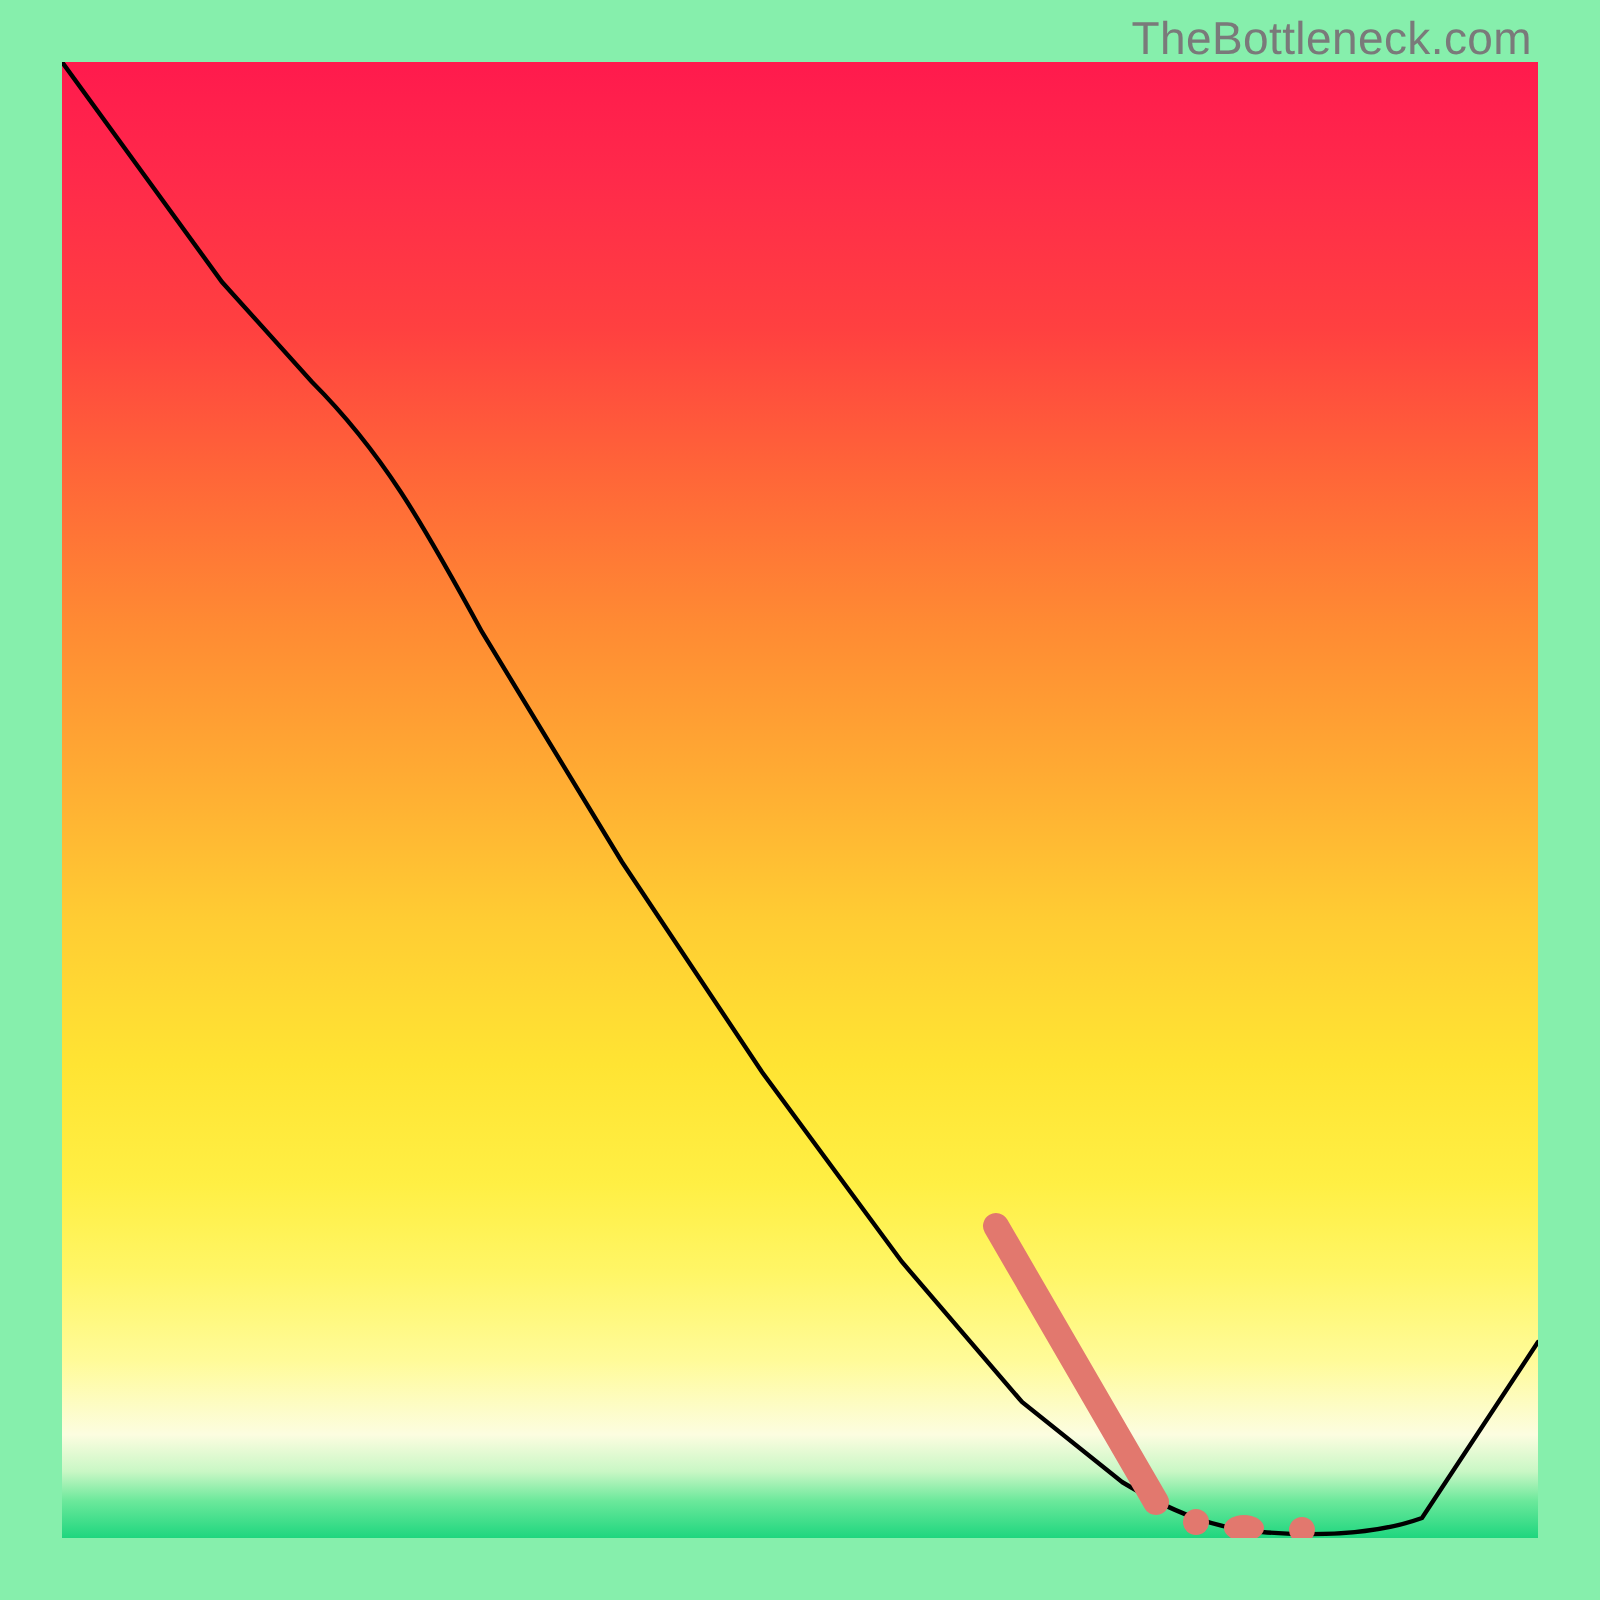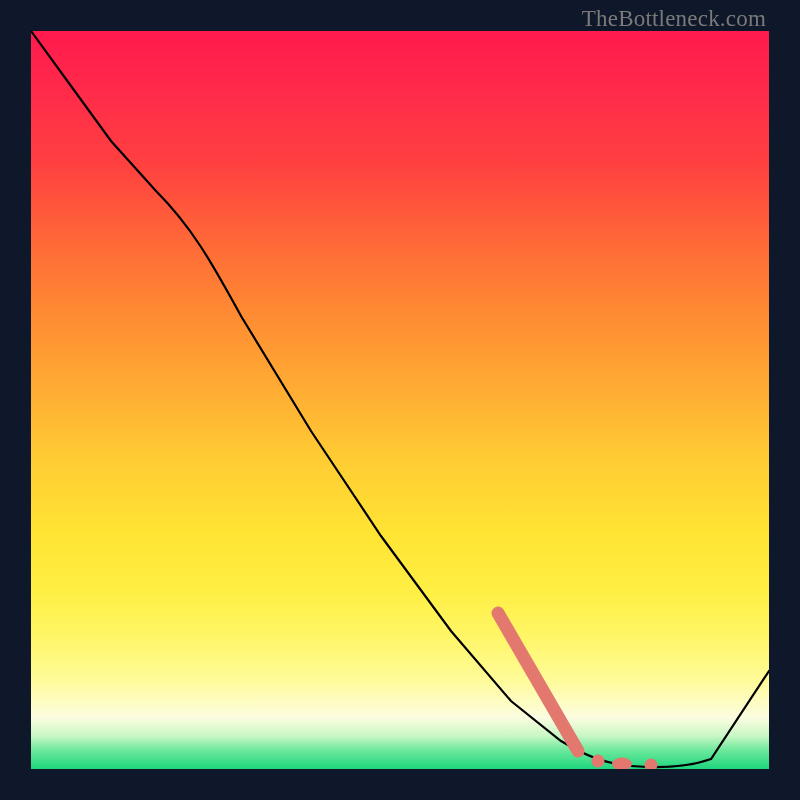--- a/index.html
+++ b/index.html
@@ -10,22 +10,21 @@
     background: #000;
     overflow: hidden;
     font-family: Arial, Helvetica, sans-serif;
   }
   .frame {
     position: absolute;
     left: 0;
     top: 0;
     width: 800px;
     height: 800px;
-    background: #0f172a;
-    font-family: Liberation Serif, serif;
+    background: #86efac;
   }
   .plot {
     position: absolute;
     left: 31px;
     top: 31px;
     width: 738px;
     height: 738px;
     overflow: hidden;
   }
   .gradient {

